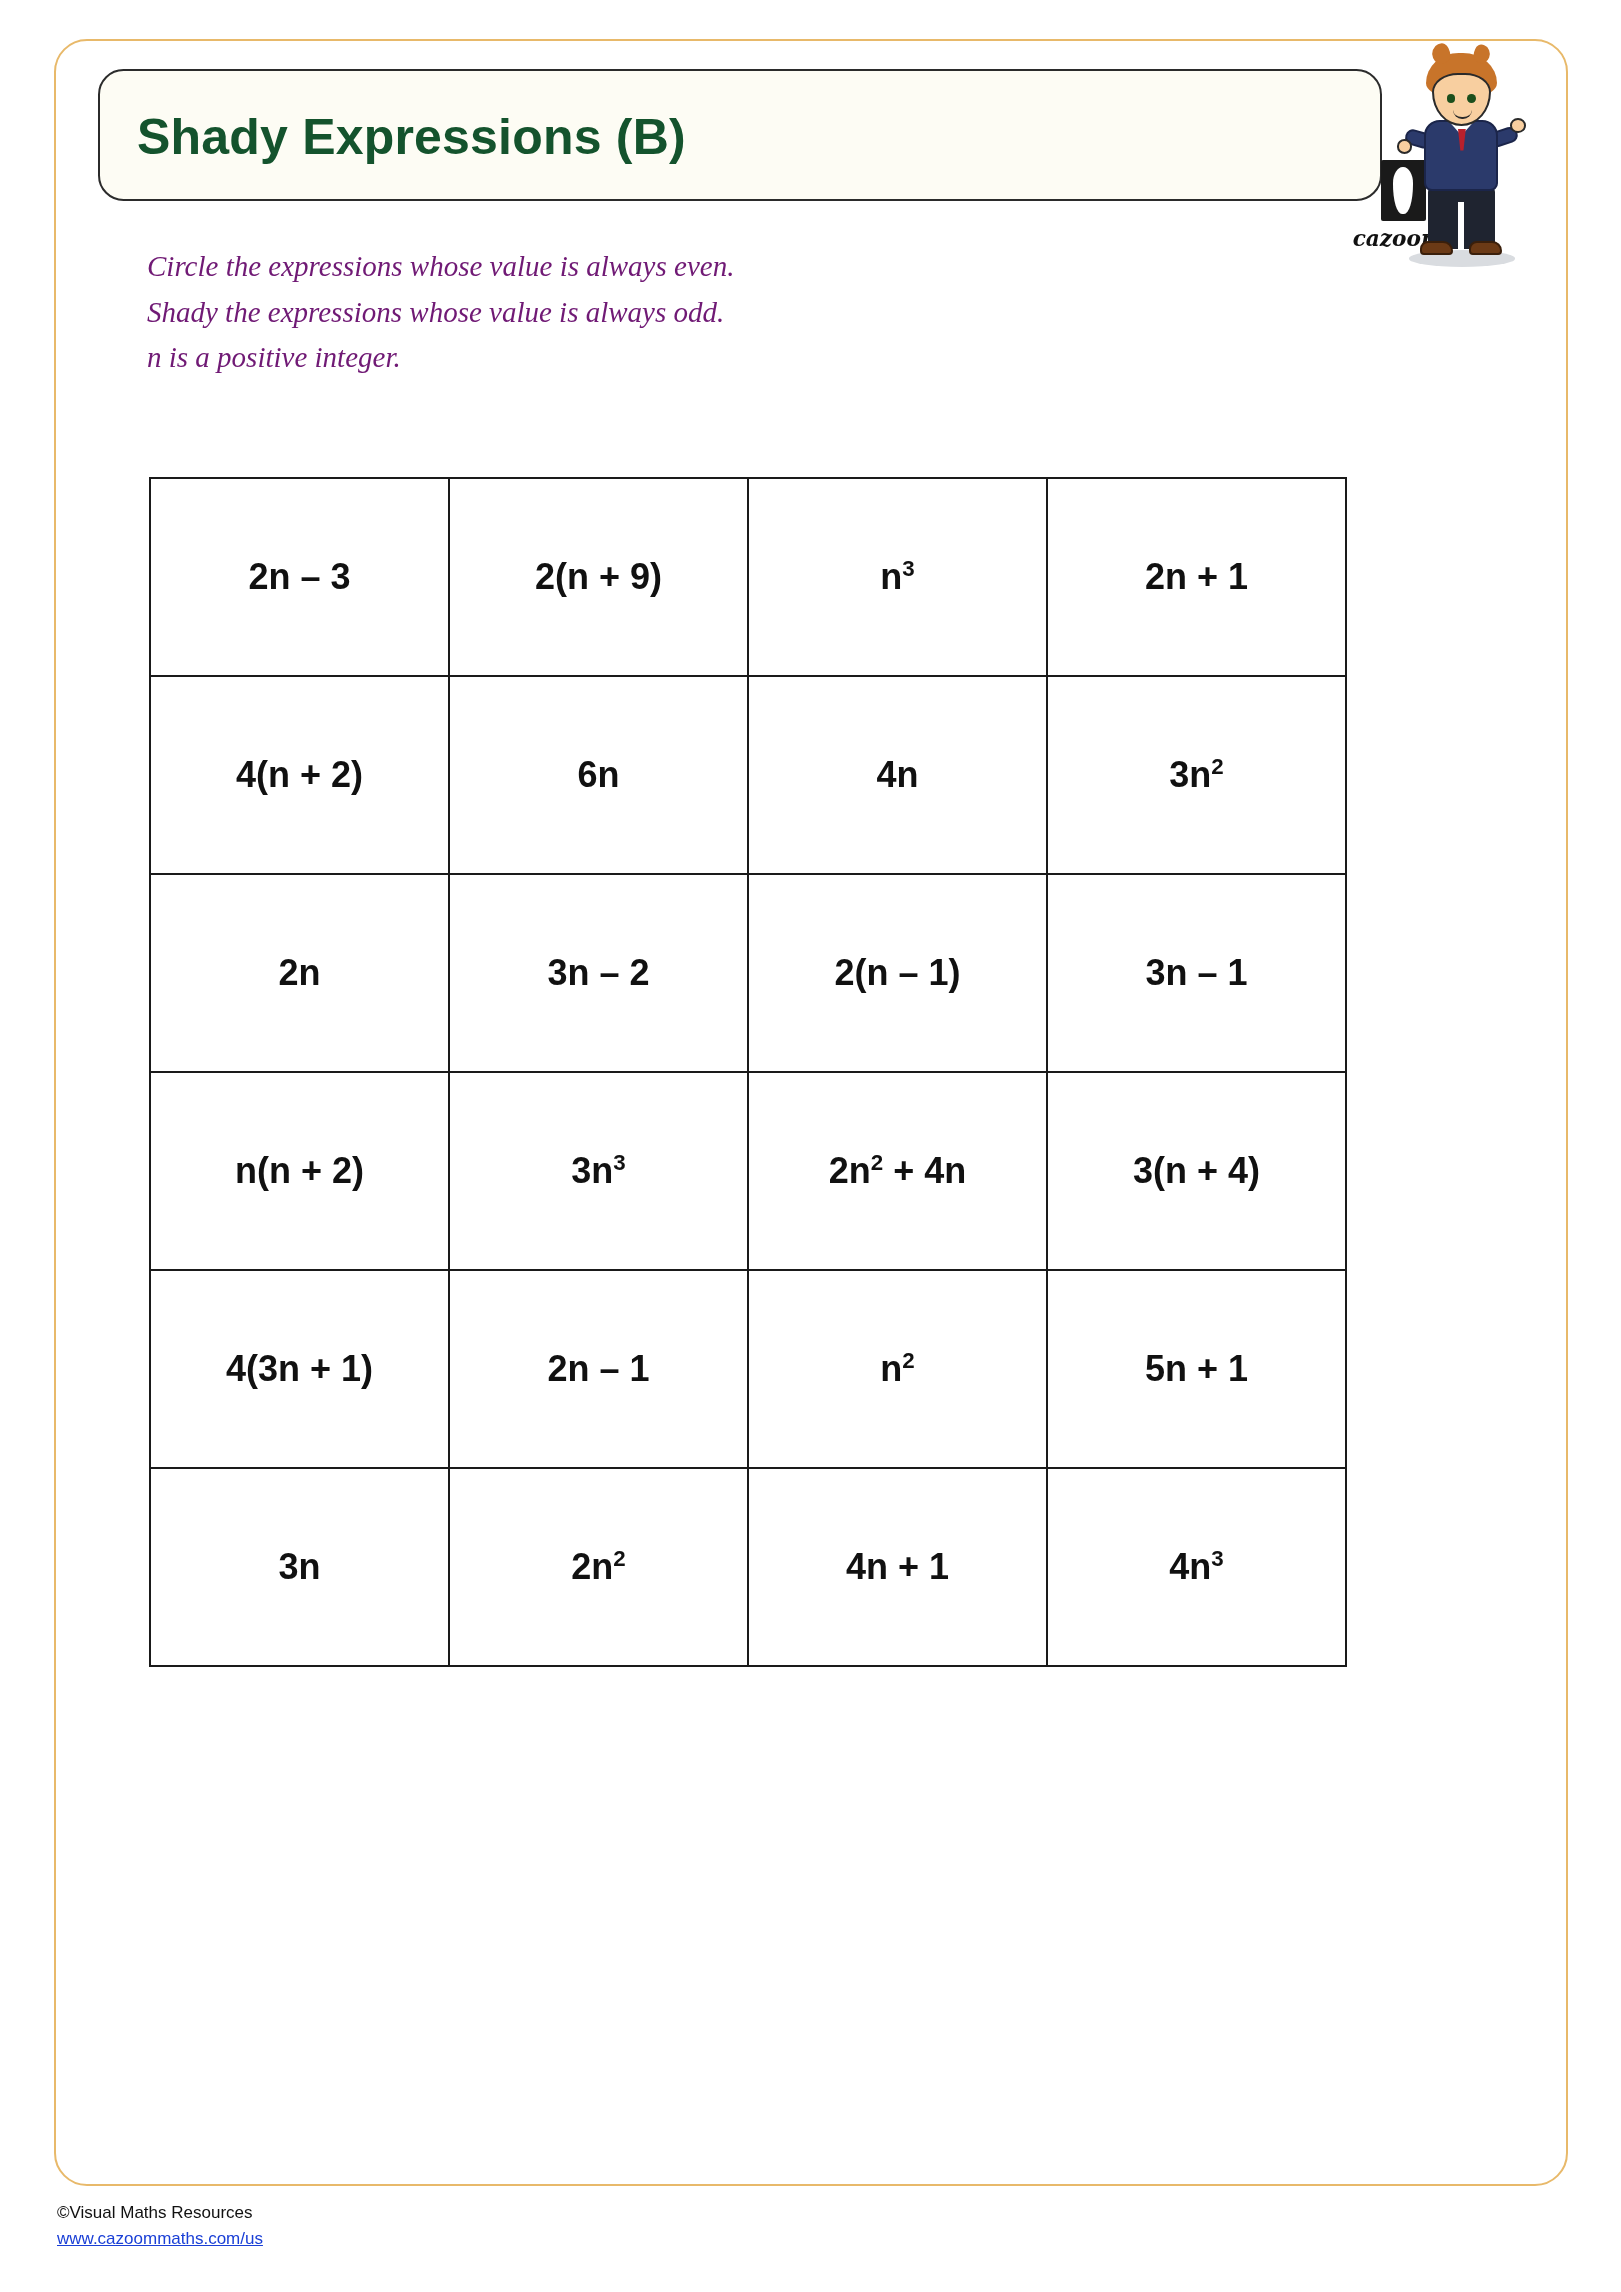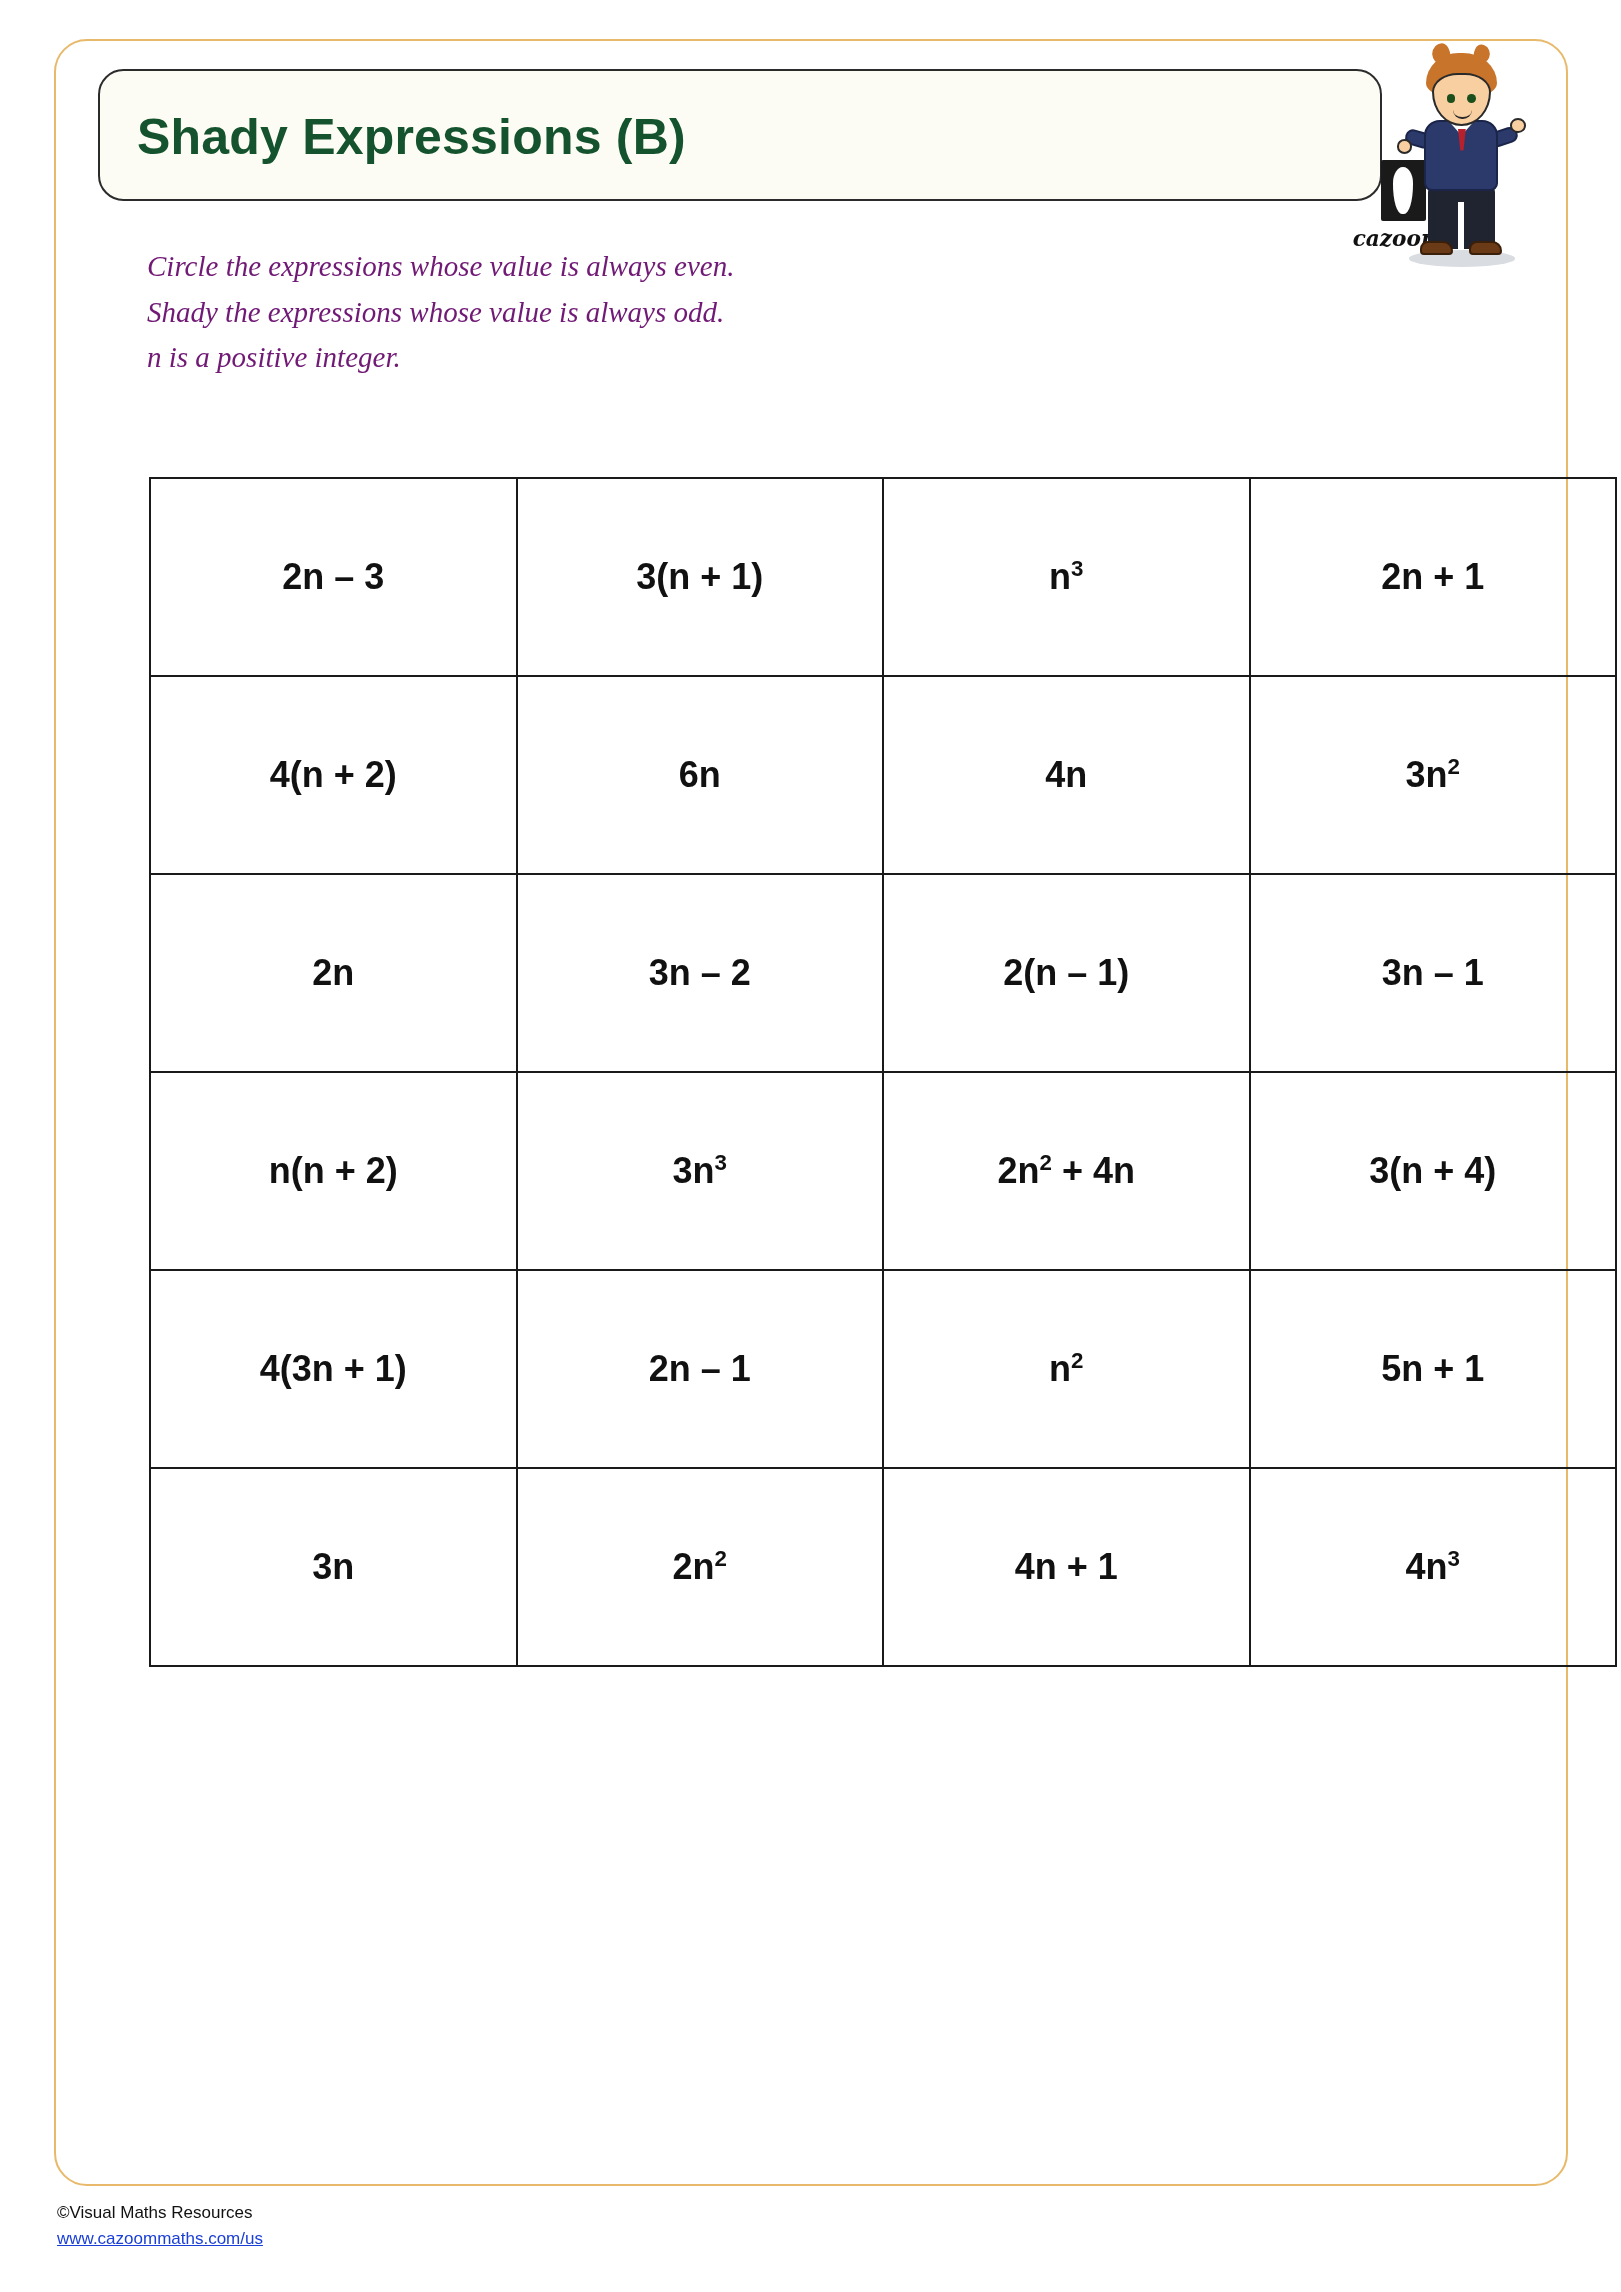--- a/index.html
+++ b/index.html
@@ -259,21 +259,21 @@
     font-style: italic;
     font-size: 29px;
     color: #701a75;
   }
 
   
   .grid {
     position: absolute;
     left: 149px;
     top: 477px;
-    width: 1468px;
+    width: 1198px;
     border-collapse: collapse;
     table-layout: fixed;
   }
   .grid td {
     border: 2px solid #1a1a1a;
     height: 194px;
     text-align: center;
     vertical-align: middle;
     font-size: 36px;
     font-weight: bold;
@@ -341,21 +341,21 @@
   <div class="instructions">
     <p>Circle the expressions whose value is always even.</p>
     <p>Shady the expressions whose value is always odd.</p>
     <p>n is a positive integer.</p>
   </div>
 
   <table class="grid">
     <tbody>
         <tr>
           <td>2n – 3</td>
-          <td>3(n + 1)</td>
+          <td>2(n + 9)</td>
           <td>n<sup>3</sup></td>
           <td>2n + 1</td>
         </tr>
         <tr>
           <td>4(n + 2)</td>
           <td>6n</td>
           <td>4n</td>
           <td>3n<sup>2</sup></td>
         </tr>
         <tr>

